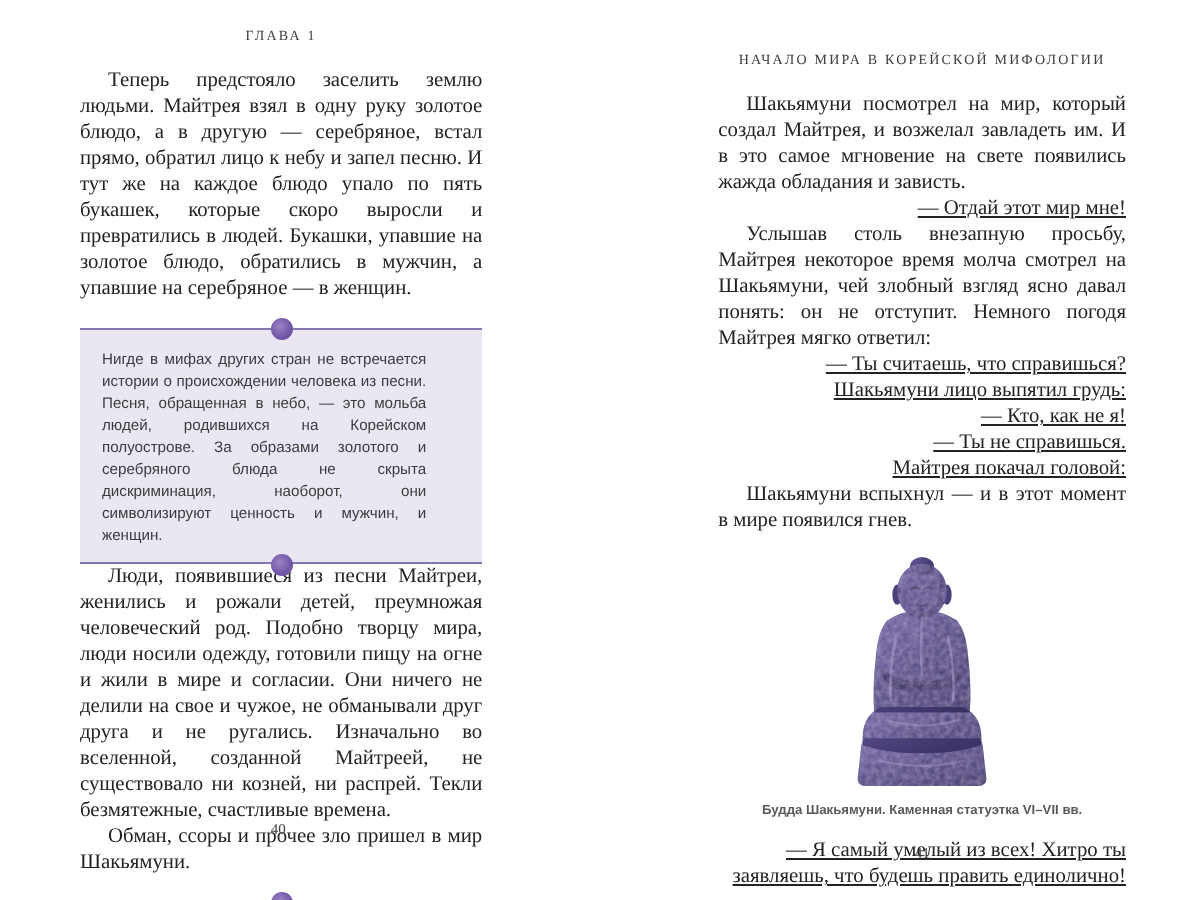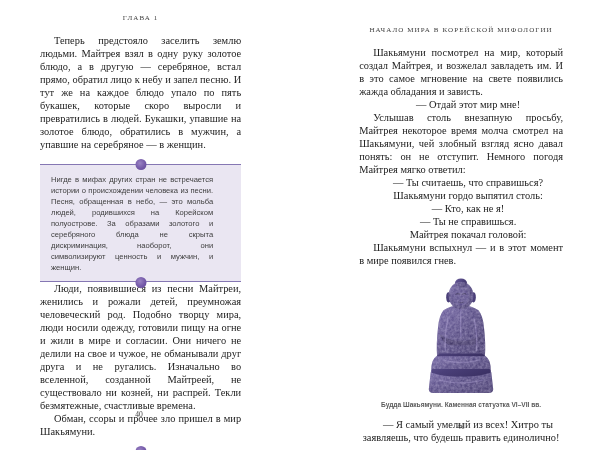--- a/index.html
+++ b/index.html
@@ -24,21 +24,21 @@
     white-space: nowrap;
   }
 
   .body-par {
     font-size: 10.4px;
     line-height: 13px;
     text-align: justify;
     color: #232323;
   }
   .indent { text-indent: 14px; }
-  .dialogue { text-align: center; text-indent: 14px; }
+  .dialogue { text-align: right; text-indent: 14px; text-decoration: underline; }
 
   .note-box {
     position: relative;
     background: #eae6f2;
     border-top: 1.6px solid #8577b3;
     border-bottom: 1.6px solid #8577b3;
     padding: 9px 28px 8px 11px;
     margin: 13px 0 0 0;
   }
   .note-text {
@@ -125,21 +125,21 @@
     <div class="page-number">40</div>
   </div>
 
   <div class="page page-right">
     <div class="running-header">НАЧАЛО МИРА В КОРЕЙСКОЙ МИФОЛОГИИ</div>
 
     <p class="body-par indent">Шакьямуни посмотрел на мир, который создал Майтрея, и возжелал завладеть им. И в это самое мгновение на свете появились жажда обладания и зависть.</p>
     <p class="body-par dialogue">— Отдай этот мир мне!</p>
     <p class="body-par indent">Услышав столь внезапную просьбу, Майтрея некоторое время молча смотрел на Шакьямуни, чей злобный взгляд ясно давал понять: он не отступит. Немного погодя Майтрея мягко ответил:</p>
     <p class="body-par dialogue">— Ты считаешь, что справишься?</p>
-    <p class="body-par dialogue">Шакьямуни гордо выпятил столь:</p>
+    <p class="body-par dialogue">Шакьямуни лицо выпятил грудь:</p>
     <p class="body-par dialogue">— Кто, как не я!</p>
     <p class="body-par dialogue">— Ты не справишься.</p>
     <p class="body-par dialogue">Майтрея покачал головой:</p>
     <p class="body-par indent">Шакьямуни вспыхнул — и в этот момент в мире появился гнев.</p>
 
     <figure class="figure">
       <svg class="statue-svg" width="92" height="118" viewBox="0 0 100 128">
         <defs>
           <linearGradient id="stone" x1="0" y1="0" x2="1" y2="1">
             <stop offset="0" stop-color="#6b5d9e"></stop>

